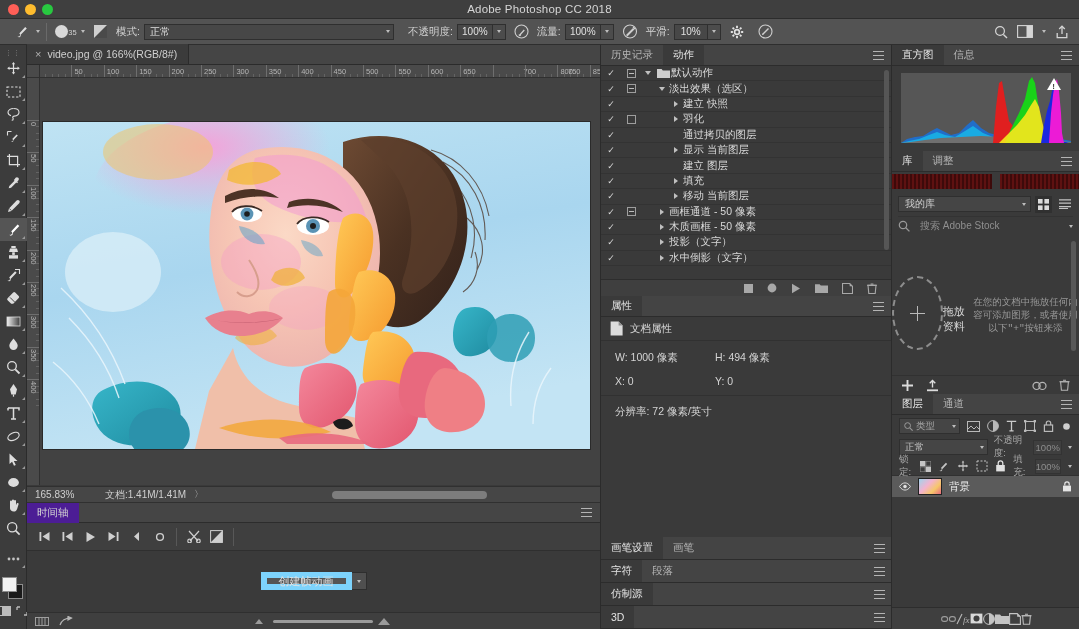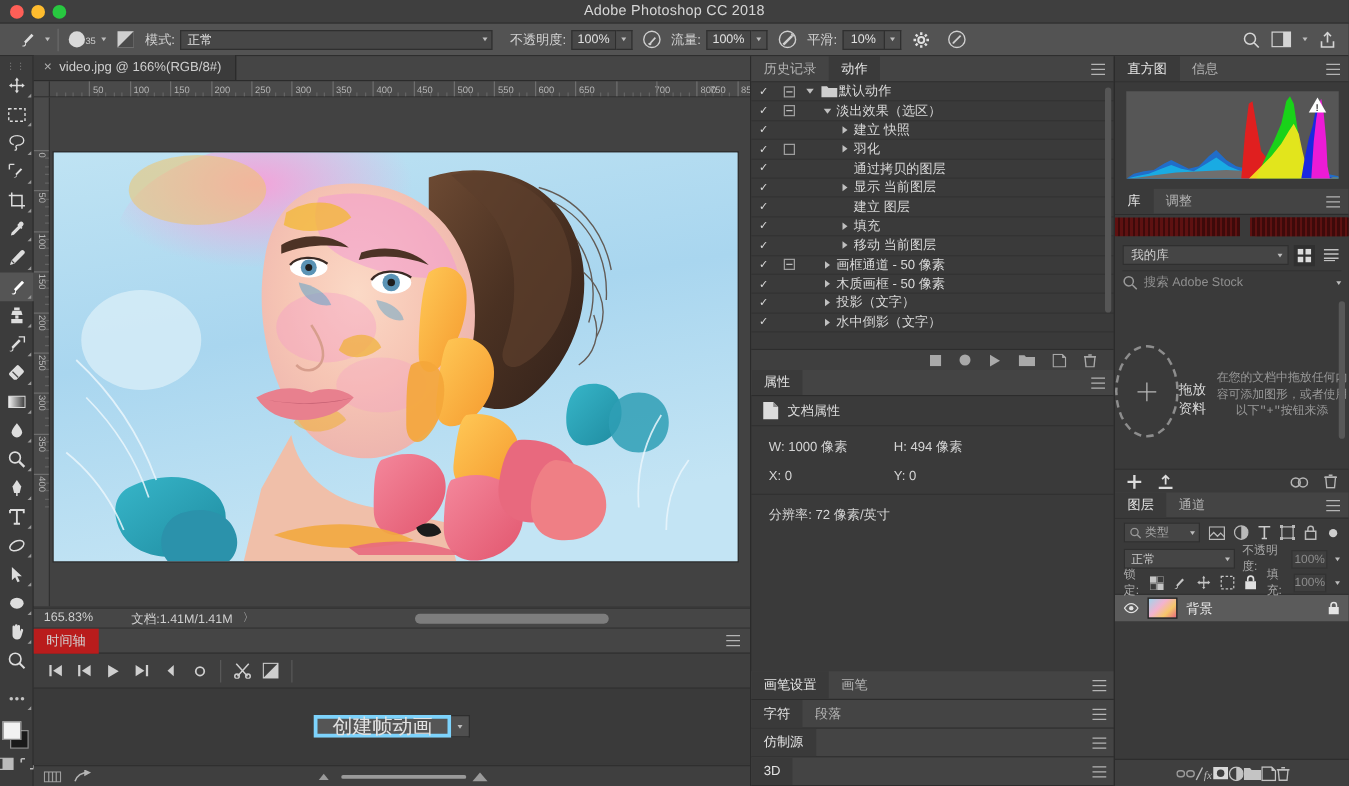--- a/index.html
+++ b/index.html
@@ -142,36 +142,36 @@
   
   .timeline{
     position:absolute; left:27px; top:503px; width:573px; height:126px;
     background:#3a3a3a;
   }
   .tl-header{
     height:20px; background:#454545; border-bottom:1px solid #2c2c2c;
     display:flex; align-items:center;
   }
   .tl-tab{
-    height:20px; background:#b91c1c; display:flex; align-items:center;
+    height:20px; background:#4c1d95; display:flex; align-items:center;
     padding:0 10px; font-size:10.5px; color:#d2d2d2;
   }
   .tl-menu{ margin-left:auto; padding-right:8px; }
   .hamb{ width:11px; height:9px; display:flex; flex-direction:column; justify-content:space-between;}
   .hamb i{ display:block; height:1px; background:#b4b4b4; }
   .tl-controls{
     height:28px; background:#3f3f3f; border-bottom:1px solid #2f2f2f;
     display:flex; align-items:center; gap:0; padding-left:6px;
   }
   .tlbtn{ width:23px;height:24px; display:flex; align-items:center; justify-content:center;}
   .tl-vsep{ width:1px;height:18px; background:#585858; margin:0 5px;}
   .tl-body{ height:60px; background:#3a3a3a; display:flex; align-items:center; justify-content:center; }
   .create-btn{
-    background:#555555; border:3px solid #7dd3fc; height:18px; display:flex; align-items:center;
-    padding:0 12px; font-size:16px; color:#e2e2e2;
+    background:#555555; border:6px solid #7dd3fc; height:18px; display:flex; align-items:center;
+    padding:0 12px; font-size:11px; color:#e2e2e2;
   }
   .create-caret{
     width:15px;height:18px;background:#4f4f4f;border:1px solid #2e2e2e;border-left:none;
     display:flex;align-items:center;justify-content:center;
   }
   .tl-footer{
     position:absolute; left:0; bottom:0; width:573px; height:17px;
     background:#3f3f3f; border-top:1px solid #2f2f2f; display:flex; align-items:center; padding:0 8px;
     gap:10px;
   }
@@ -252,21 +252,21 @@
   .lib-toolrow{ height:20px; display:flex; align-items:center; padding:0 6px; gap:4px; position:relative;}
   .lib-select{
     flex:1; height:16px; background:#454545; border:1px solid #2f2f2f;
     display:flex;align-items:center;justify-content:space-between;padding:0 4px 0 6px;
     font-size:10px; color:#cfcfcf;
   }
   .viewbtn{ width:17px;height:17px; display:flex;align-items:center;justify-content:center; background:#303030;}
   .viewbtn.off{ background:transparent;}
   .lib-search{
     height:19px; margin:2px 6px 0 6px; border-top:1px solid #333;
-    display:flex; align-items:center; gap:5px; font-size:10px; color:#8f8f8f;justify-content:center;
+    display:flex; align-items:center; gap:10px; font-size:10px; color:#8f8f8f;justify-content:center;
   }
   .lib-drop{ height:140px; position:relative; display:flex; flex-direction:row; align-items:center; padding-top:16px;font-family:Liberation Mono, monospace;}
   .dropcircle{
     width:74px;height:74px;border-radius:50%; border:2px dashed #8d8d8d;
     display:flex;align-items:center;justify-content:center;
   }
   .plusbig{ position:relative; width:15px;height:15px;}
   .plusbig:before,.plusbig:after{ content:""; position:absolute; background:#b9b9b9;}
   .plusbig:before{ left:7px; top:0; width:1.5px; height:15px;}
   .plusbig:after{ left:0; top:7px; width:15px; height:1.5px;}

